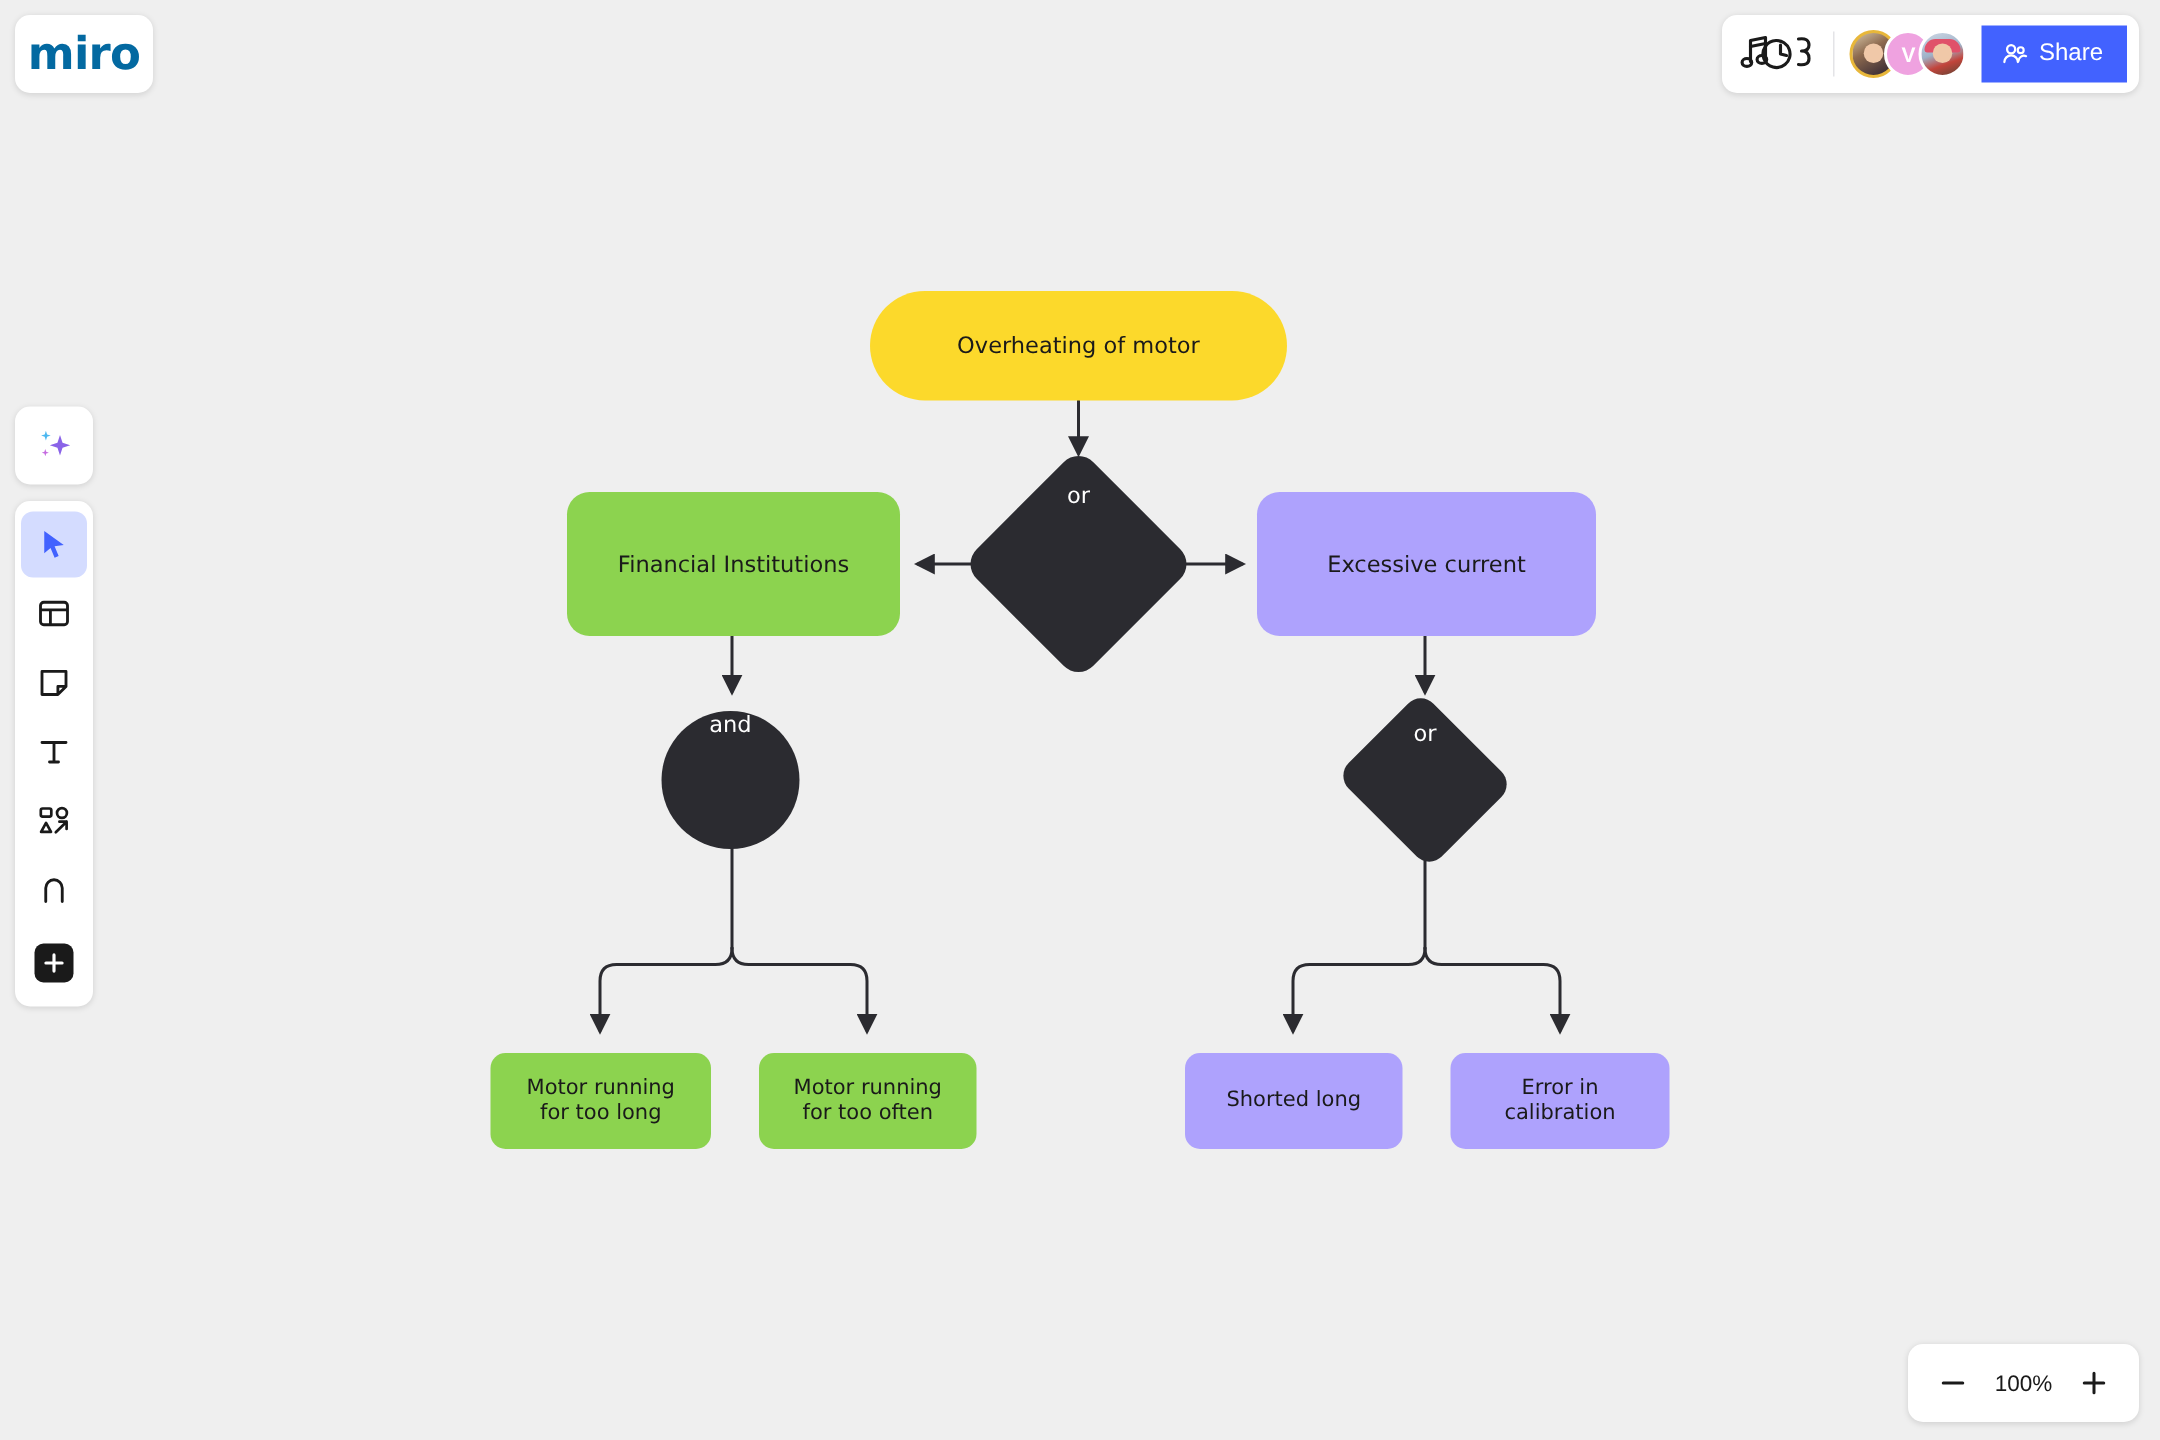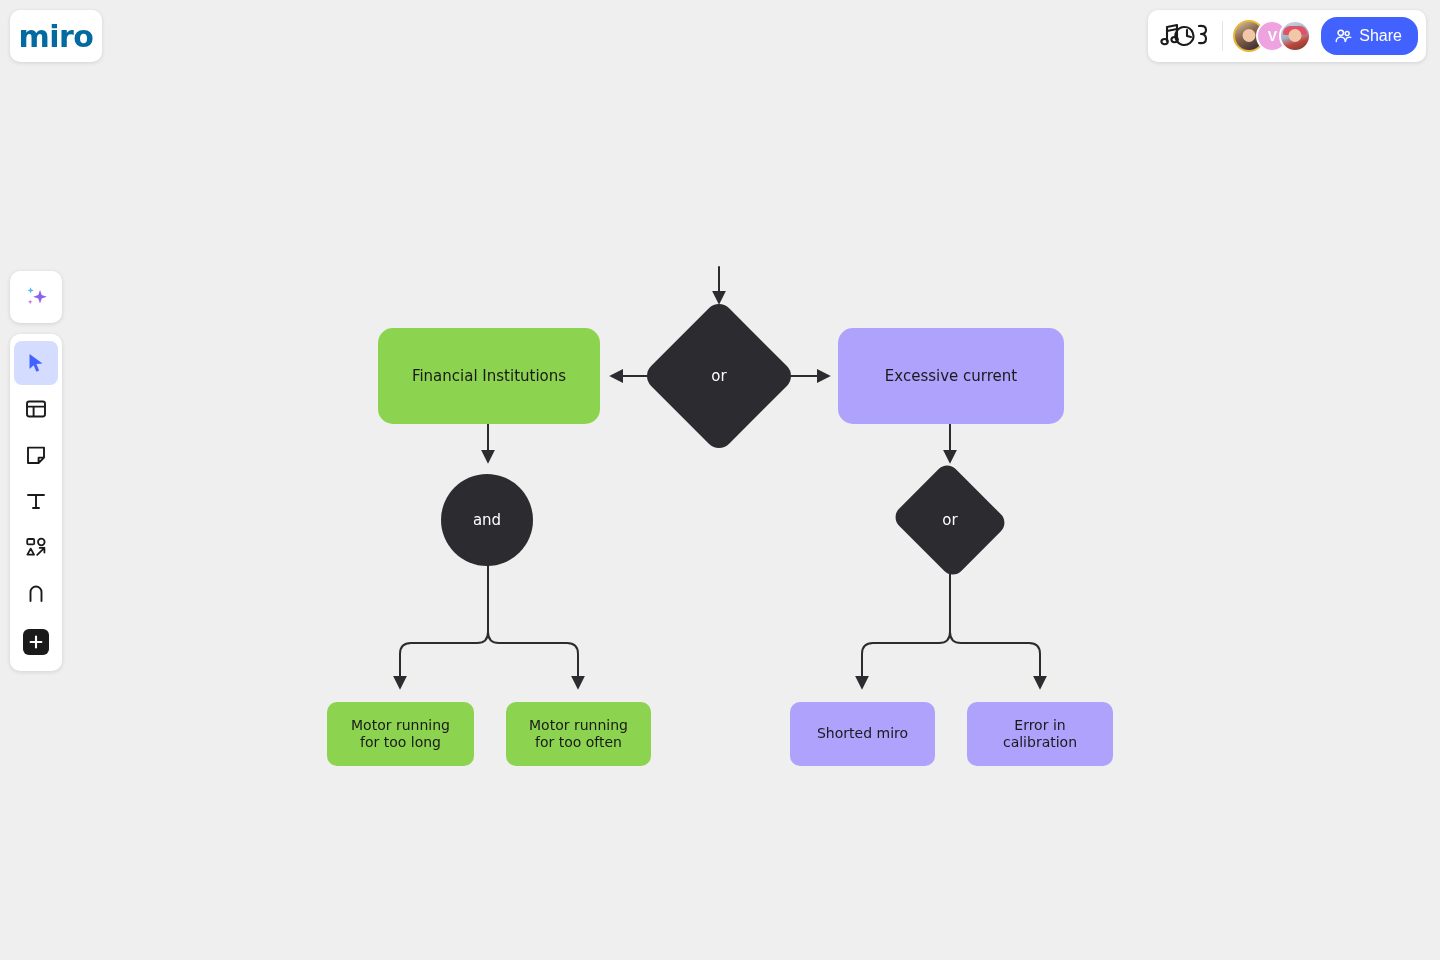--- a/index.html
+++ b/index.html
@@ -73,21 +73,21 @@
   }
   .avatar.a3 .hat {
     position: absolute; width: 24px; height: 9px; border-radius: 9px 9px 2px 2px;
     background: #e0516a; top: 4px; left: 50%; transform: translateX(-50%);
   }
   .share-btn {
     display: flex; align-items: center; gap: 7px;
     background: #4262ff;
     color: #ffffff;
     border: none;
-    border-radius: 16px;
+    border-radius: 0;
     height: 38px;
     padding: 0 16px 0 13px;
     font-size: 16px;
     font-family: "Liberation Sans", sans-serif;
     cursor: pointer;
   }
 
   
   .ai-card {
     position: absolute;
@@ -169,21 +169,21 @@
     border-radius: 15px;
     font-size: 15px;
   }
   .node.leaf {
     border-radius: 10px;
     font-size: 14px;
     padding: 0 10px;
   }
   .gate {
     position: absolute;
-    display: flex; align-items: center; justify-content: center;
+    display: flex; align-items: flex-start; justify-content: center;
     color: #ffffff;
     font-family: "DejaVu Sans", sans-serif;
     font-size: 15px;
     cursor: pointer;
   }
   .gate .label { position: relative; z-index: 2; }
   .gate .diamond-shape {
     position: absolute; inset: 0;
     background: #2b2b30;
     border-radius: 12px;
@@ -224,20 +224,23 @@
         <path d="M 488 562 L 488 632"></path>
         <path d="M 488 632 Q 488 643 477 643 L 411 643 Q 400 643 400 654 L 400 687" marker-end="url(#arrow)"></path>
         <path d="M 488 632 Q 488 643 499 643 L 567 643 Q 578 643 578 654 L 578 687" marker-end="url(#arrow)"></path>
 
         <path d="M 950 562 L 950 632"></path>
         <path d="M 950 632 Q 950 643 939 643 L 873 643 Q 862 643 862 654 L 862 687" marker-end="url(#arrow)"></path>
         <path d="M 950 632 Q 950 643 961 643 L 1029 643 Q 1040 643 1040 654 L 1040 687" marker-end="url(#arrow)"></path>
       </g>
     </svg>
 
+    <div class="node pill" style="left:580px; top:194px; width:278px; height:73px; background:#fcd92b;">
+      <span>Overheating of motor</span>
+    </div>
 
     <div class="gate big" style="left:664px; top:321px; width:110px; height:110px;">
       <div class="diamond-shape"></div>
       <span class="label">or</span>
     </div>
 
     <div class="node rect" style="left:378px; top:328px; width:222px; height:96px; background:#8cd34f;">
       <span>Financial  Institutions</span>
     </div>
 
@@ -259,21 +262,21 @@
       <span style="white-space:pre-line;">Motor running
 for too long</span>
     </div>
 
     <div class="node leaf" style="left:506px; top:702px; width:145px; height:64px; background:#8cd34f;">
       <span style="white-space:pre-line;">Motor running
 for too often</span>
     </div>
 
     <div class="node leaf" style="left:790px; top:702px; width:145px; height:64px; background:#aea2fd;">
-      <span style="white-space:pre-line;">Shorted miro</span>
+      <span style="white-space:pre-line;">Shorted long</span>
     </div>
 
     <div class="node leaf" style="left:967px; top:702px; width:146px; height:64px; background:#aea2fd;">
       <span style="white-space:pre-line;">Error in
 calibration</span>
     </div>
 
   </div>
 
   <div class="logo-card">
@@ -372,14 +375,27 @@
 
     <div class="tool plus-tool">
       <div class="plus-box">
         <svg width="14" height="14" viewBox="0 0 14 14">
           <path d="M7 1.6 L7 12.4 M1.6 7 L12.4 7" stroke="#ffffff" stroke-width="2.1" stroke-linecap="round"></path>
         </svg>
       </div>
     </div>
   </div>
 
+  <div class="zoom-ctl">
+    <button class="zoom-btn">
+      <svg width="20" height="20" viewBox="0 0 20 20">
+        <path d="M3.5 10 L16.5 10" stroke="#1a1a1a" stroke-width="2" stroke-linecap="round"></path>
+      </svg>
+    </button>
+    <span class="zoom-level">100%</span>
+    <button class="zoom-btn">
+      <svg width="20" height="20" viewBox="0 0 20 20">
+        <path d="M10 3.5 L10 16.5 M3.5 10 L16.5 10" stroke="#1a1a1a" stroke-width="2" stroke-linecap="round"></path>
+      </svg>
+    </button>
+  </div>
 
 </div>
 
 </body></html>

